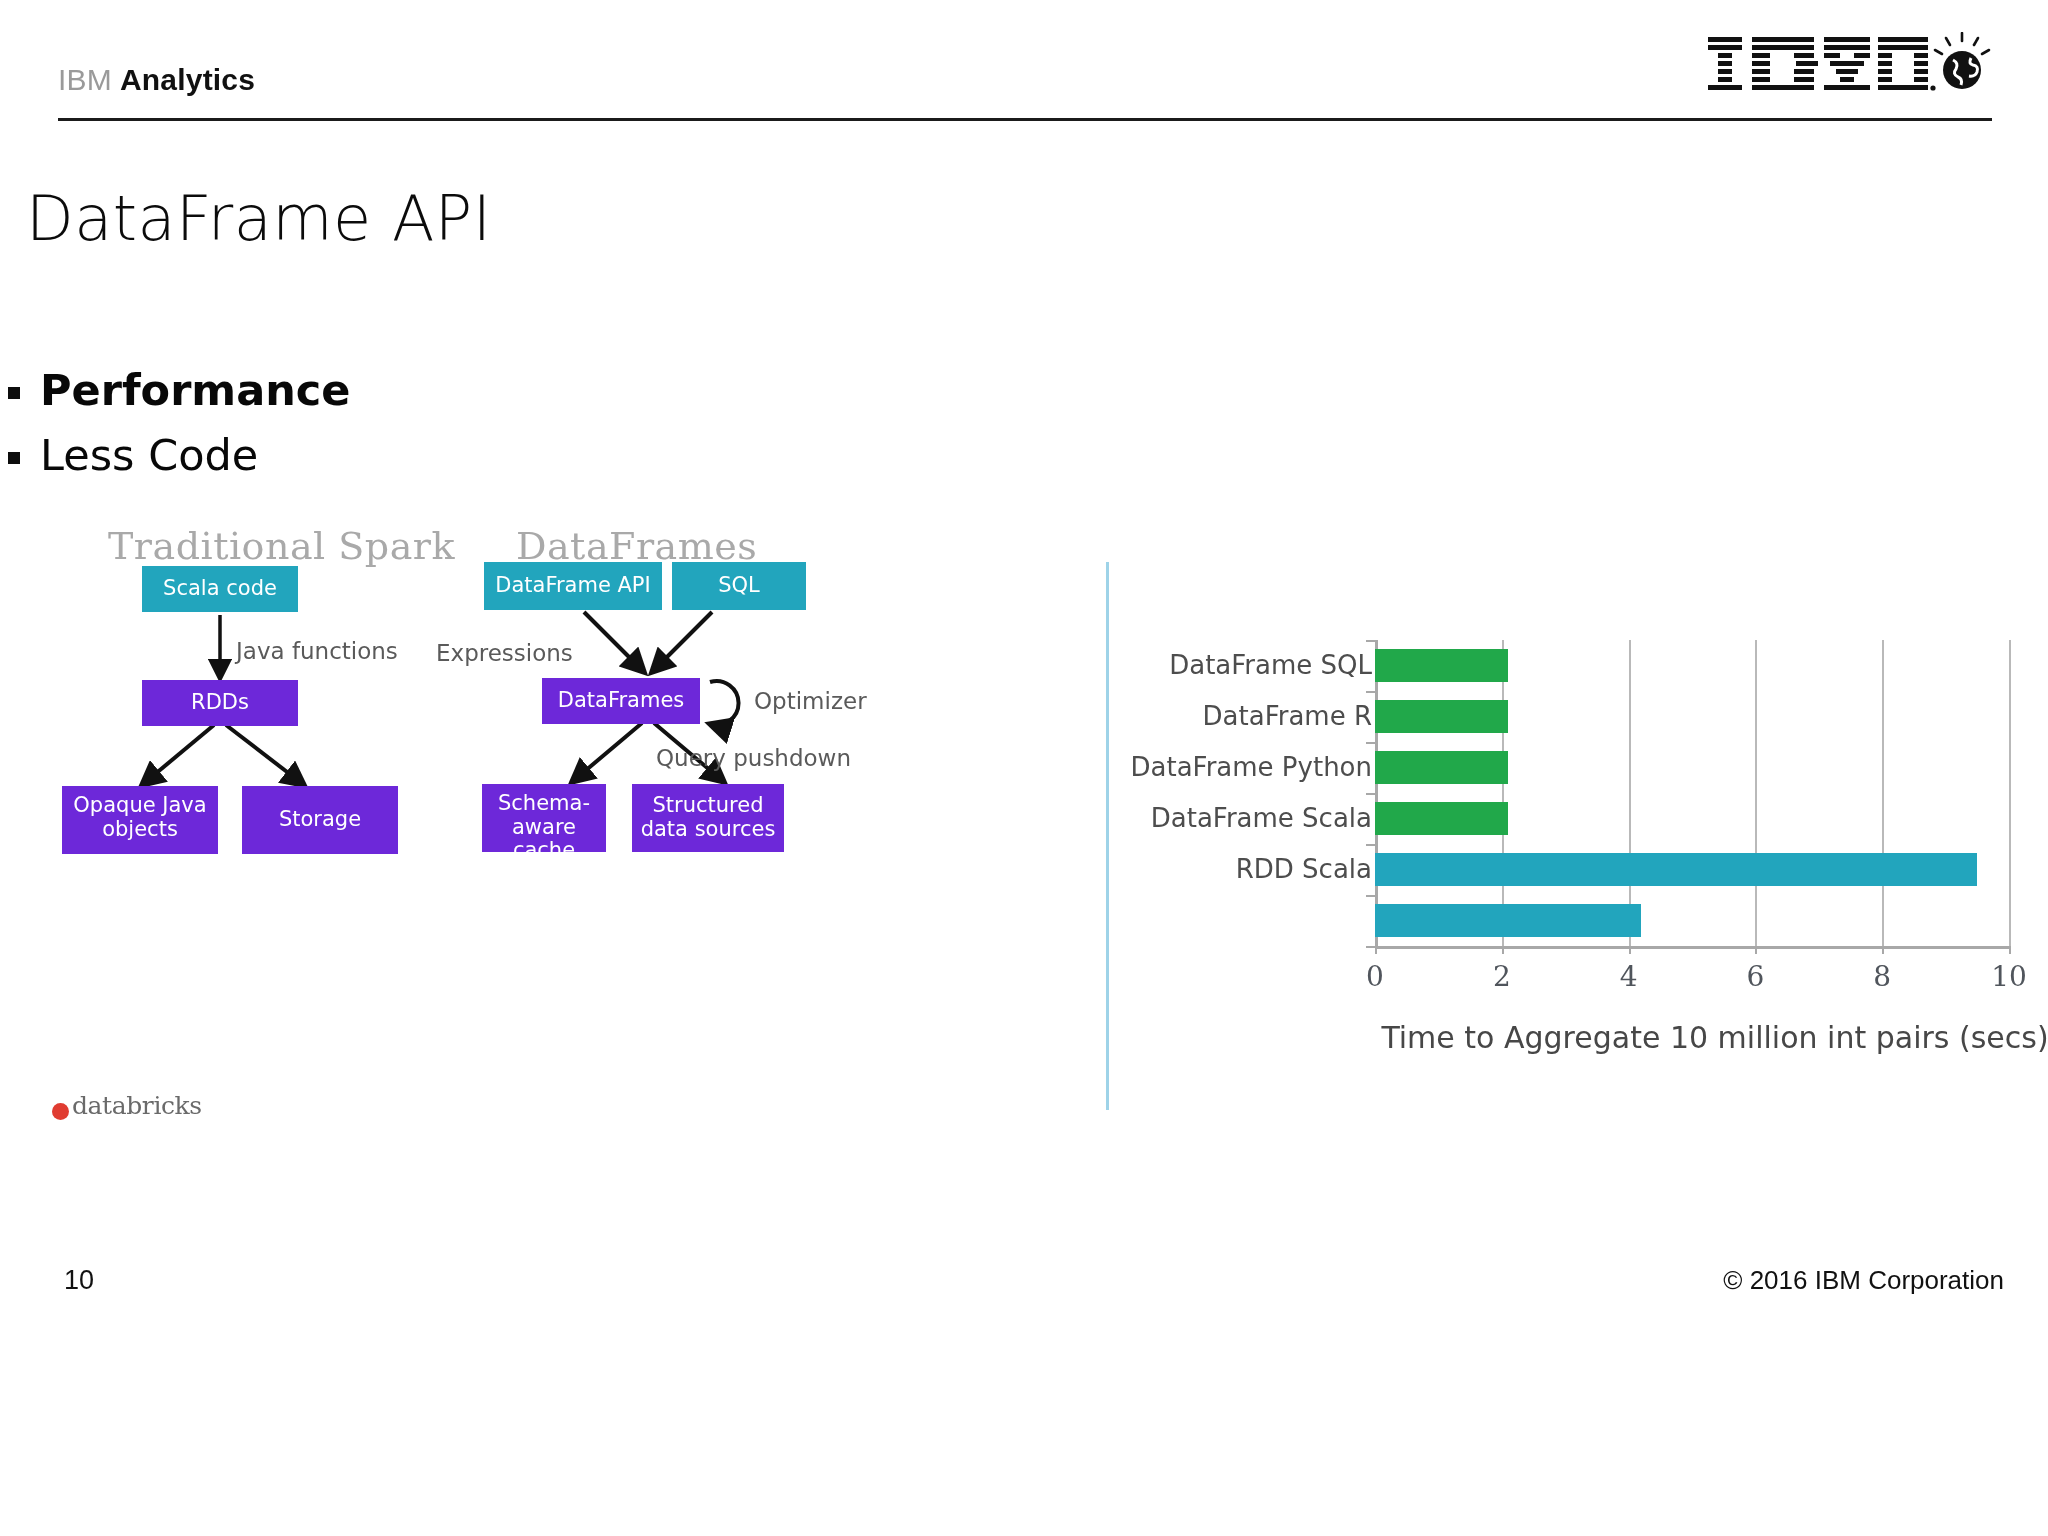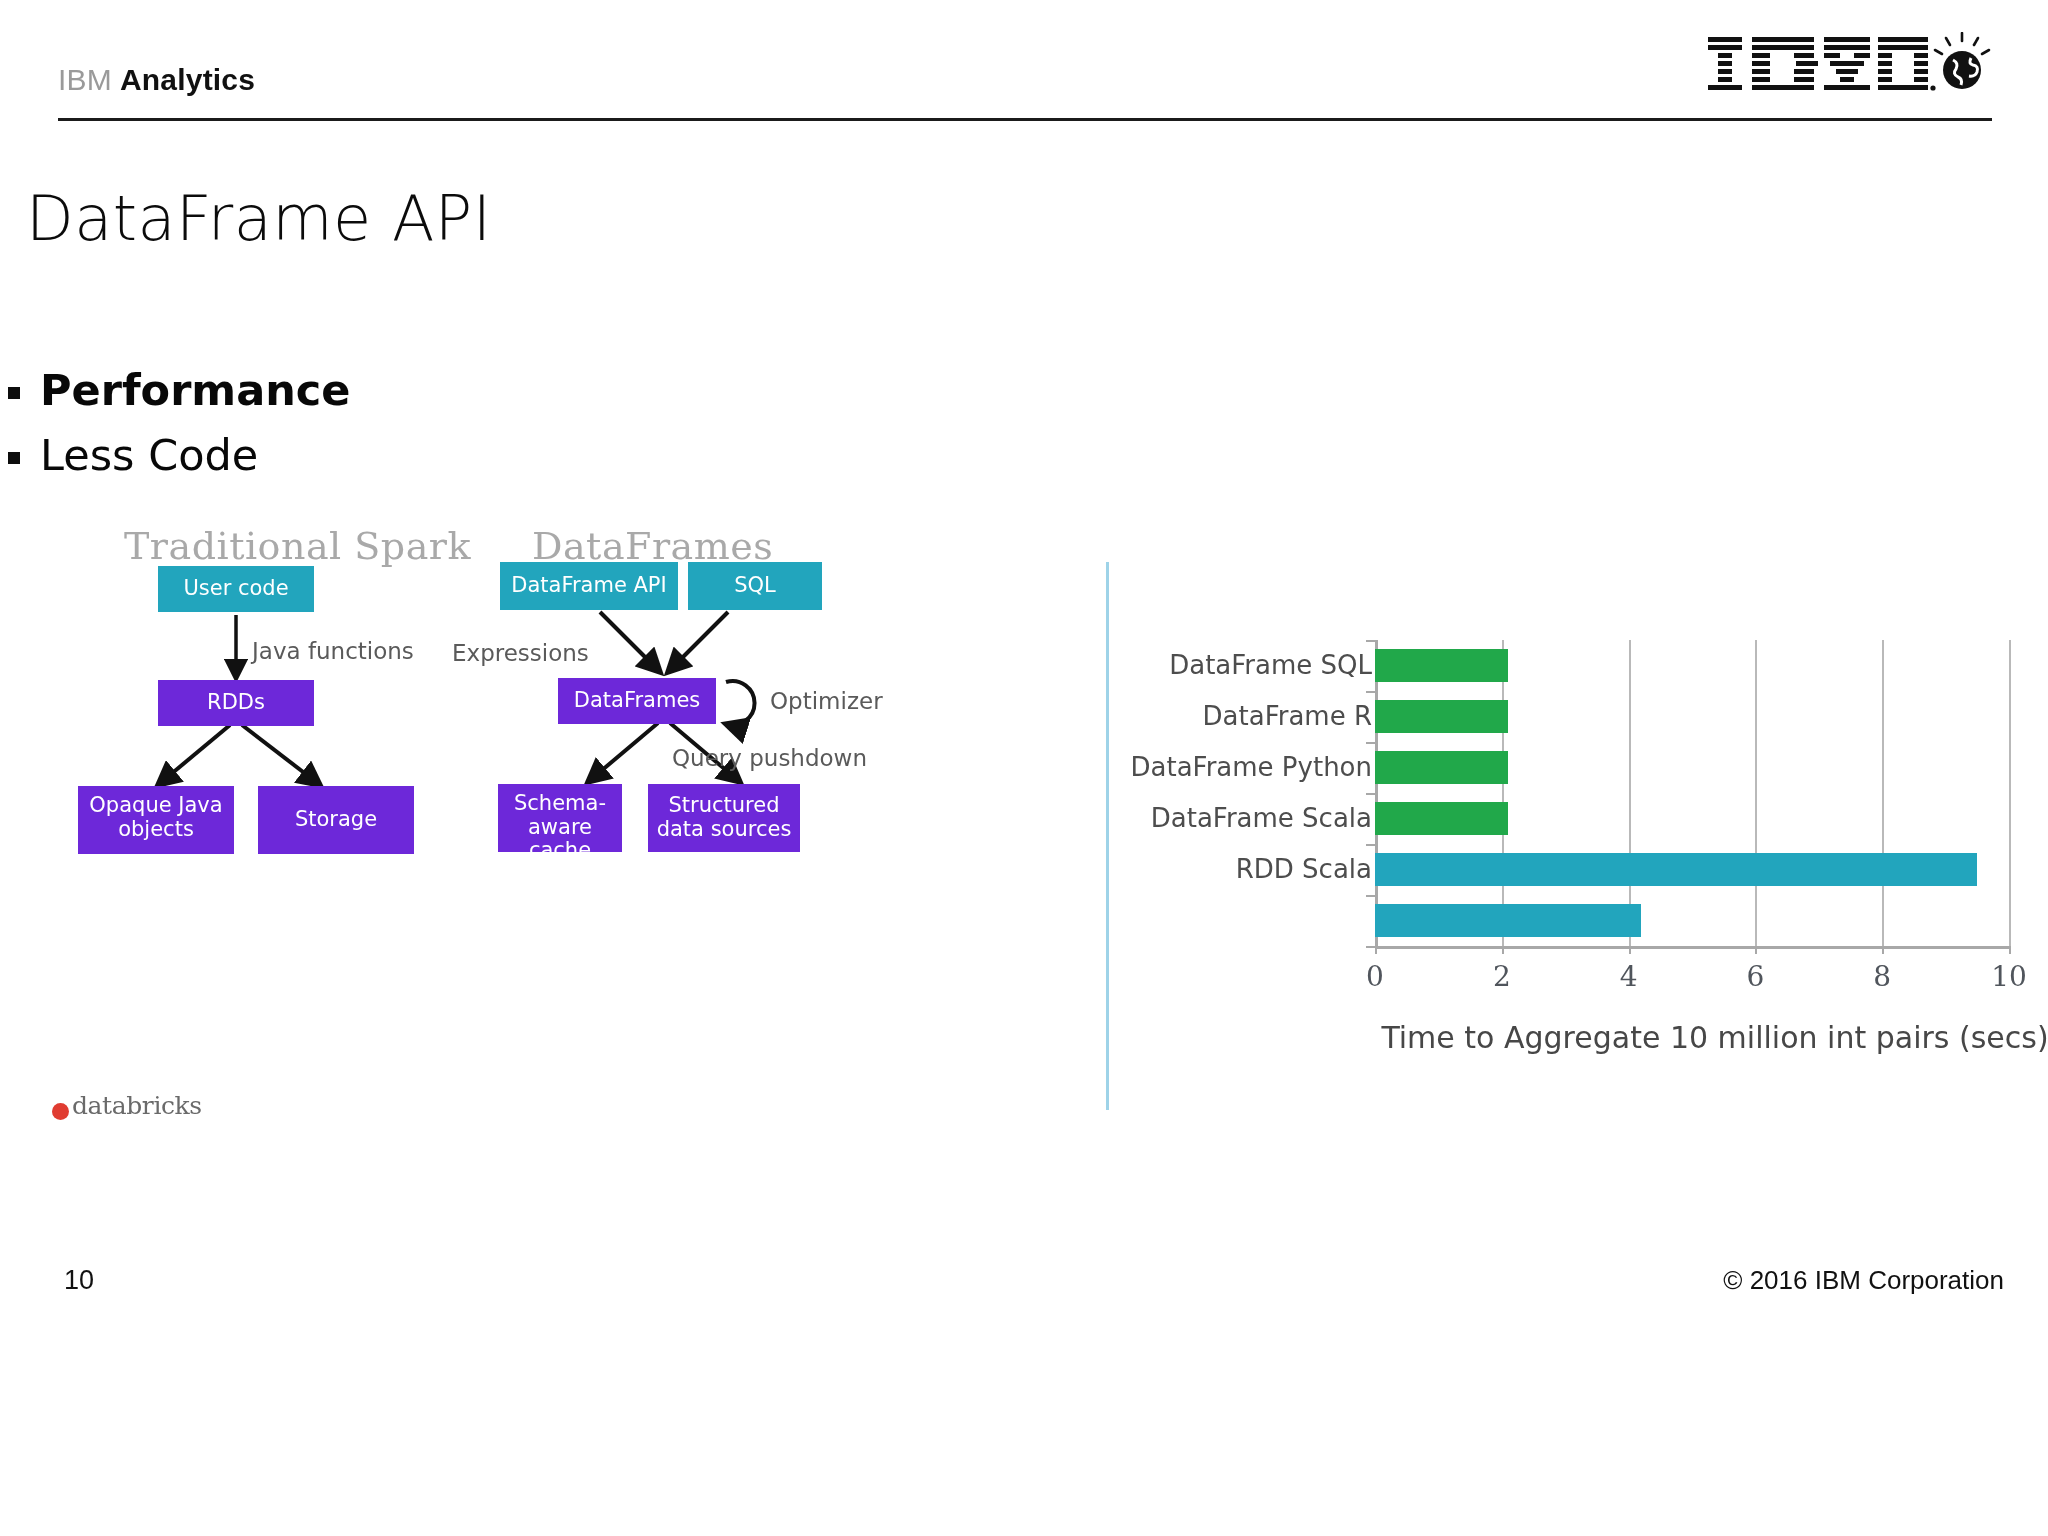--- a/index.html
+++ b/index.html
@@ -101,21 +101,21 @@
     font-size: 43px;
     color: #080808;
     line-height: 1.18;
   }
   .bullet-txt.bold { font-weight: 700; }
   .bullet-txt.reg  { font-weight: 400; }
 
   
   .diagram {
     position: absolute;
-    left: 40px;
+    left: 24px;
     top: 560px;
     width: 1040px;
     height: 580px;
   }
   .dg-head {
     position: absolute;
     font-family: "DejaVu Serif", serif;
     font-size: 38px;
     color: #a9a9a9;
     letter-spacing: .5px;
@@ -403,21 +403,21 @@
       <line x1="688" y1="52" x2="628" y2="112" stroke="#111111" stroke-width="4" marker-end="url(#ah)"></line>
 
       <path d="M686 122 a22 22 0 1 1 0 42" fill="none" stroke="#111111" stroke-width="4" marker-end="url(#ah)"></path>
 
       <line x1="618" y1="163" x2="548" y2="222" stroke="#111111" stroke-width="4" marker-end="url(#ah)"></line>
 
       <line x1="630" y1="163" x2="700" y2="222" stroke="#111111" stroke-width="4" marker-end="url(#ah)"></line>
     </svg>
 
     <div class="dg-head" style="left:84px; top:-36px;">Traditional Spark</div>
-    <div class="dg-box teal" style="left:118px; top:6px; width:156px; height:46px;">User code</div>
+    <div class="dg-box teal" style="left:118px; top:6px; width:156px; height:46px;">Scala code</div>
     <div class="dg-lbl" style="left:212px; top:78px;">Java functions</div>
     <div class="dg-box gray" style="left:118px; top:120px; width:156px; height:46px;">RDDs</div>
     <div class="dg-box gray top" style="left:38px; top:226px; width:156px; height:68px;">Opaque Java objects</div>
     <div class="dg-box gray" style="left:218px; top:226px; width:156px; height:68px;">Storage</div>
 
     <div class="dg-head" style="left:492px; top:-36px;">DataFrames</div>
     <div class="dg-box teal" style="left:460px; top:2px; width:178px; height:48px;">DataFrame API</div>
     <div class="dg-box teal" style="left:648px; top:2px; width:134px; height:48px;">SQL</div>
     <div class="dg-lbl" style="left:412px; top:80px;">Expressions</div>
     <div class="dg-box gray" style="left:518px; top:118px; width:158px; height:46px;">DataFrames</div>

